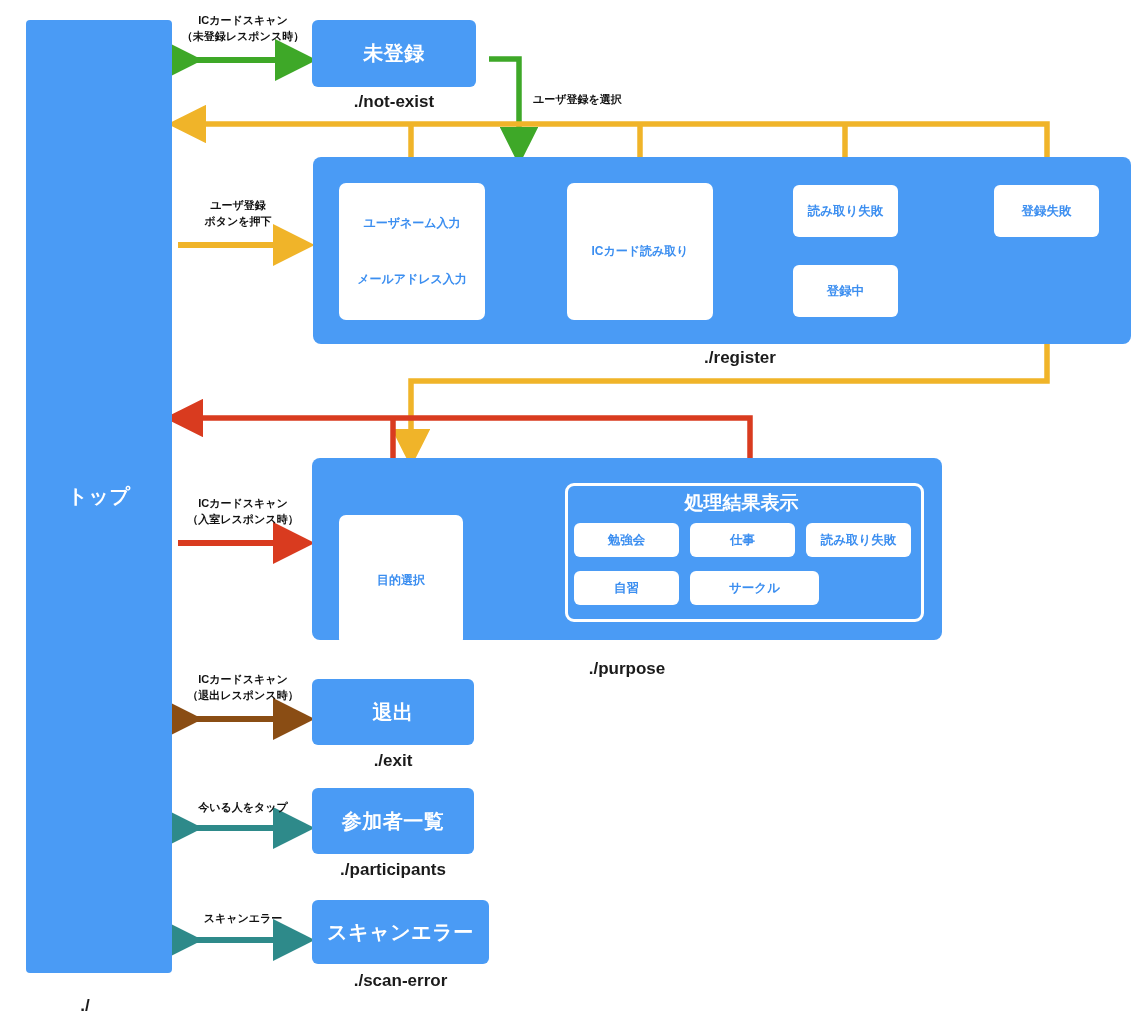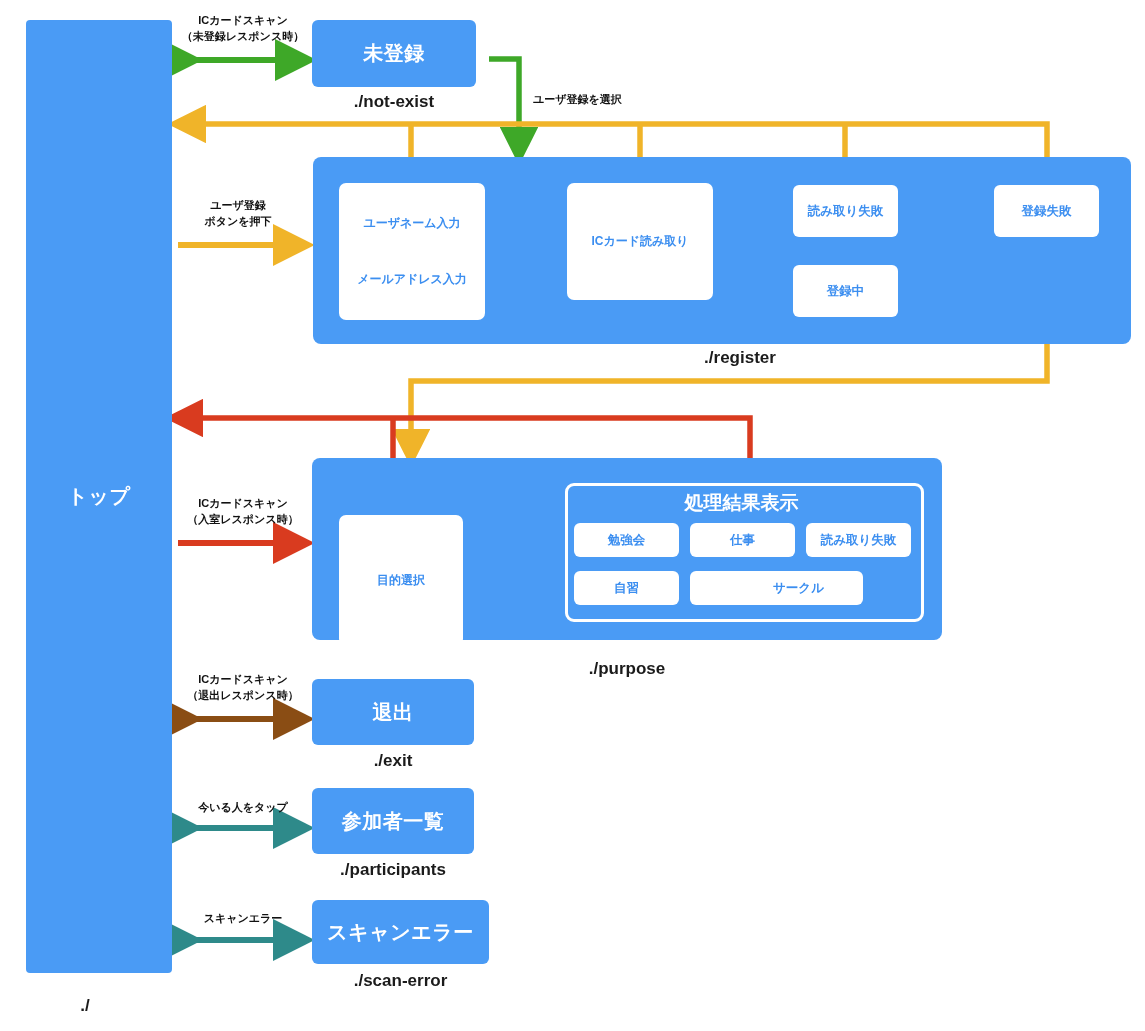--- a/index.html
+++ b/index.html
@@ -140,21 +140,21 @@
   </div>
   <div class="caption" style="left:312px;top:92px;width:164px;">./not-exist</div>
 
   <div class="group" style="left:313px;top:157px;width:818px;height:187px;"></div>
 
   <div class="node" style="left:339px;top:183px;width:146px;height:137px;gap:37px;">
     <span>ユーザネーム入力</span>
     <span>メールアドレス入力</span>
   </div>
 
-  <div class="node" style="left:567px;top:183px;width:146px;height:117px;">
+  <div class="node" style="left:567px;top:183px;width:146px;height:137px;">
     <span>ICカード読み取り</span>
   </div>
 
   <div class="chip" style="left:793px;top:185px;width:105px;height:52px;">
     <span>読み取り失敗</span>
   </div>
   <div class="chip" style="left:793px;top:265px;width:105px;height:52px;">
     <span>登録中</span>
   </div>
   <div class="chip" style="left:994px;top:185px;width:105px;height:52px;">
@@ -177,21 +177,21 @@
   </div>
   <div class="chip" style="left:690px;top:523px;width:105px;height:34px;">
     <span>仕事</span>
   </div>
   <div class="chip" style="left:806px;top:523px;width:105px;height:34px;">
     <span>読み取り失敗</span>
   </div>
   <div class="chip" style="left:574px;top:571px;width:105px;height:34px;">
     <span>自習</span>
   </div>
-  <div class="chip" style="left:690px;top:571px;width:129px;height:34px;padding-left:44px;">
+  <div class="chip" style="left:690px;top:571px;width:129px;height:34px;">
     <span>サークル</span>
   </div>
 
   <div class="caption" style="left:527px;top:647px;width:200px;margin-top:12px;">./purpose</div>
 
   <div class="screen" style="left:312px;top:679px;width:162px;height:66px;font-size:20px;">
     <span>退出</span>
   </div>
   <div class="caption" style="left:312px;top:751px;width:162px;">./exit</div>
 

